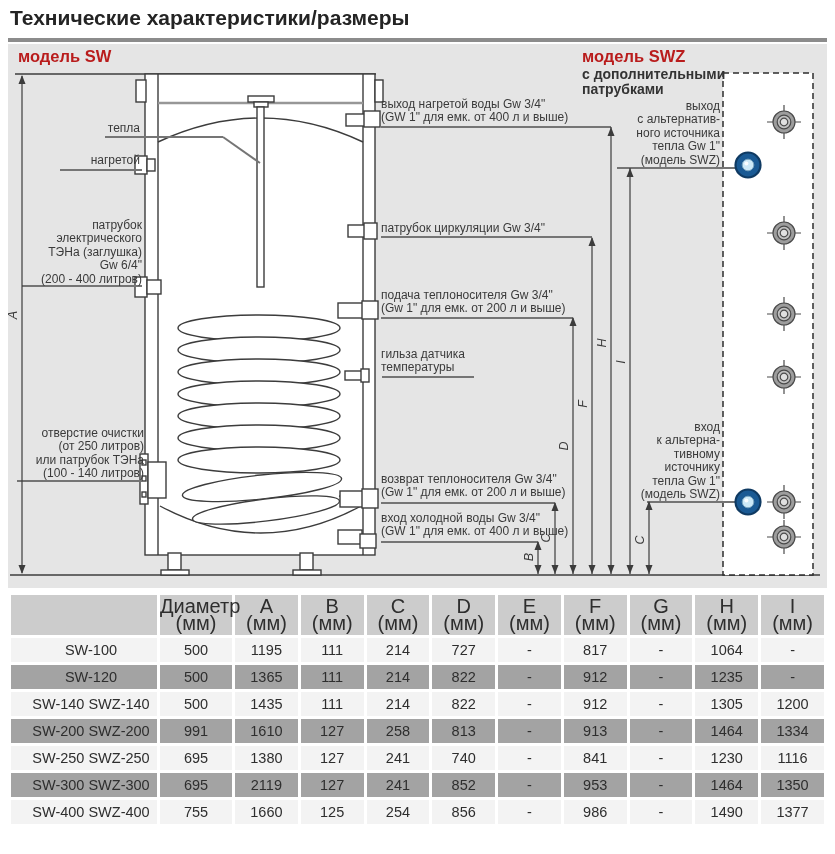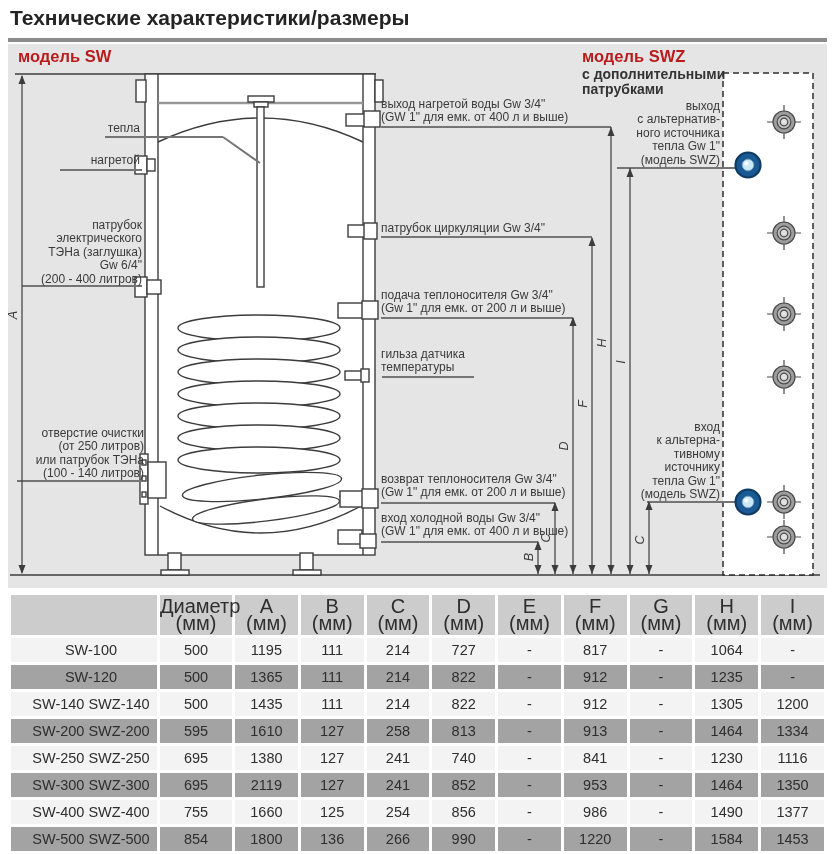--- a/index.html
+++ b/index.html
@@ -359,21 +359,21 @@
           <td>214</td>
           <td>822</td>
           <td>-</td>
           <td>912</td>
           <td>-</td>
           <td>1305</td>
           <td>1200</td>
         </tr>
         <tr class="even">
           <td class="model">SW-200 SWZ-200</td>
-          <td>595</td>
+          <td>991</td>
           <td>1610</td>
           <td>127</td>
           <td>258</td>
           <td>813</td>
           <td>-</td>
           <td>913</td>
           <td>-</td>
           <td>1464</td>
           <td>1334</td>
         </tr>
@@ -409,28 +409,15 @@
           <td>1660</td>
           <td>125</td>
           <td>254</td>
           <td>856</td>
           <td>-</td>
           <td>986</td>
           <td>-</td>
           <td>1490</td>
           <td>1377</td>
         </tr>
-        <tr class="even">
-          <td class="model">SW-500 SWZ-500</td>
-          <td>854</td>
-          <td>1800</td>
-          <td>136</td>
-          <td>266</td>
-          <td>990</td>
-          <td>-</td>
-          <td>1220</td>
-          <td>-</td>
-          <td>1584</td>
-          <td>1453</td>
-        </tr>
       </tbody>
   </table>
 </div>
 
 </body></html>

